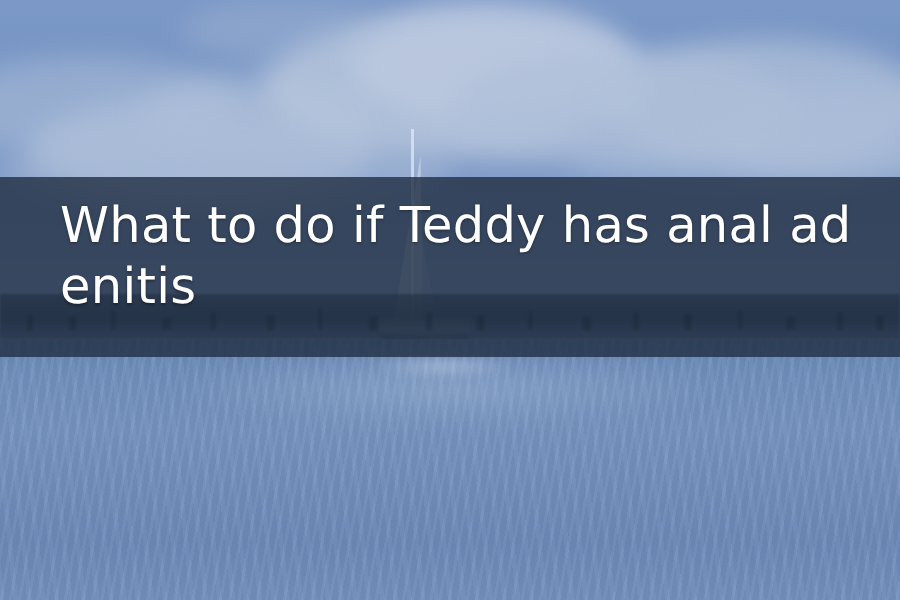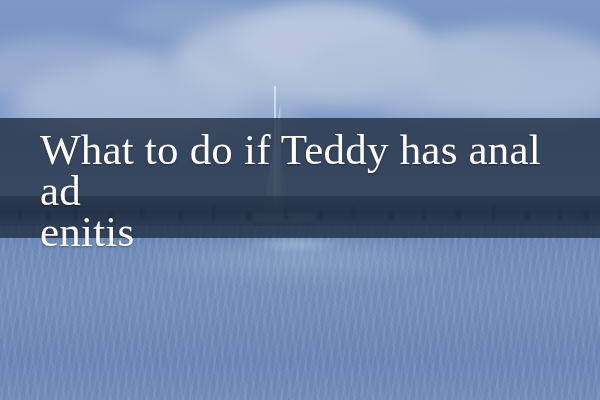--- a/index.html
+++ b/index.html
@@ -158,27 +158,26 @@
     width: 600px; height: 120px;
     background: rgba(33,46,66,.80);
     box-sizing: border-box;
   }
   .overlay-title {
     position: absolute;
     left: 40px; top: 129px;
     width: 540px;
     margin: 0;
     color: #ffffff;
-    font-size: 43px;
+    font-size: 33px;
     font-weight: 400;
     line-height: 41px;
     letter-spacing: .2px;
     white-space: pre-wrap;
     text-shadow: 0 1px 2px rgba(0,0,0,.35);
-    font-family: Liberation Serif, serif;
   }
 </style>
 </head>
 <body>
 
 <div id="scene">
 
   <div class="sky"></div>
 
   <div class="cloud cl-a"></div>

